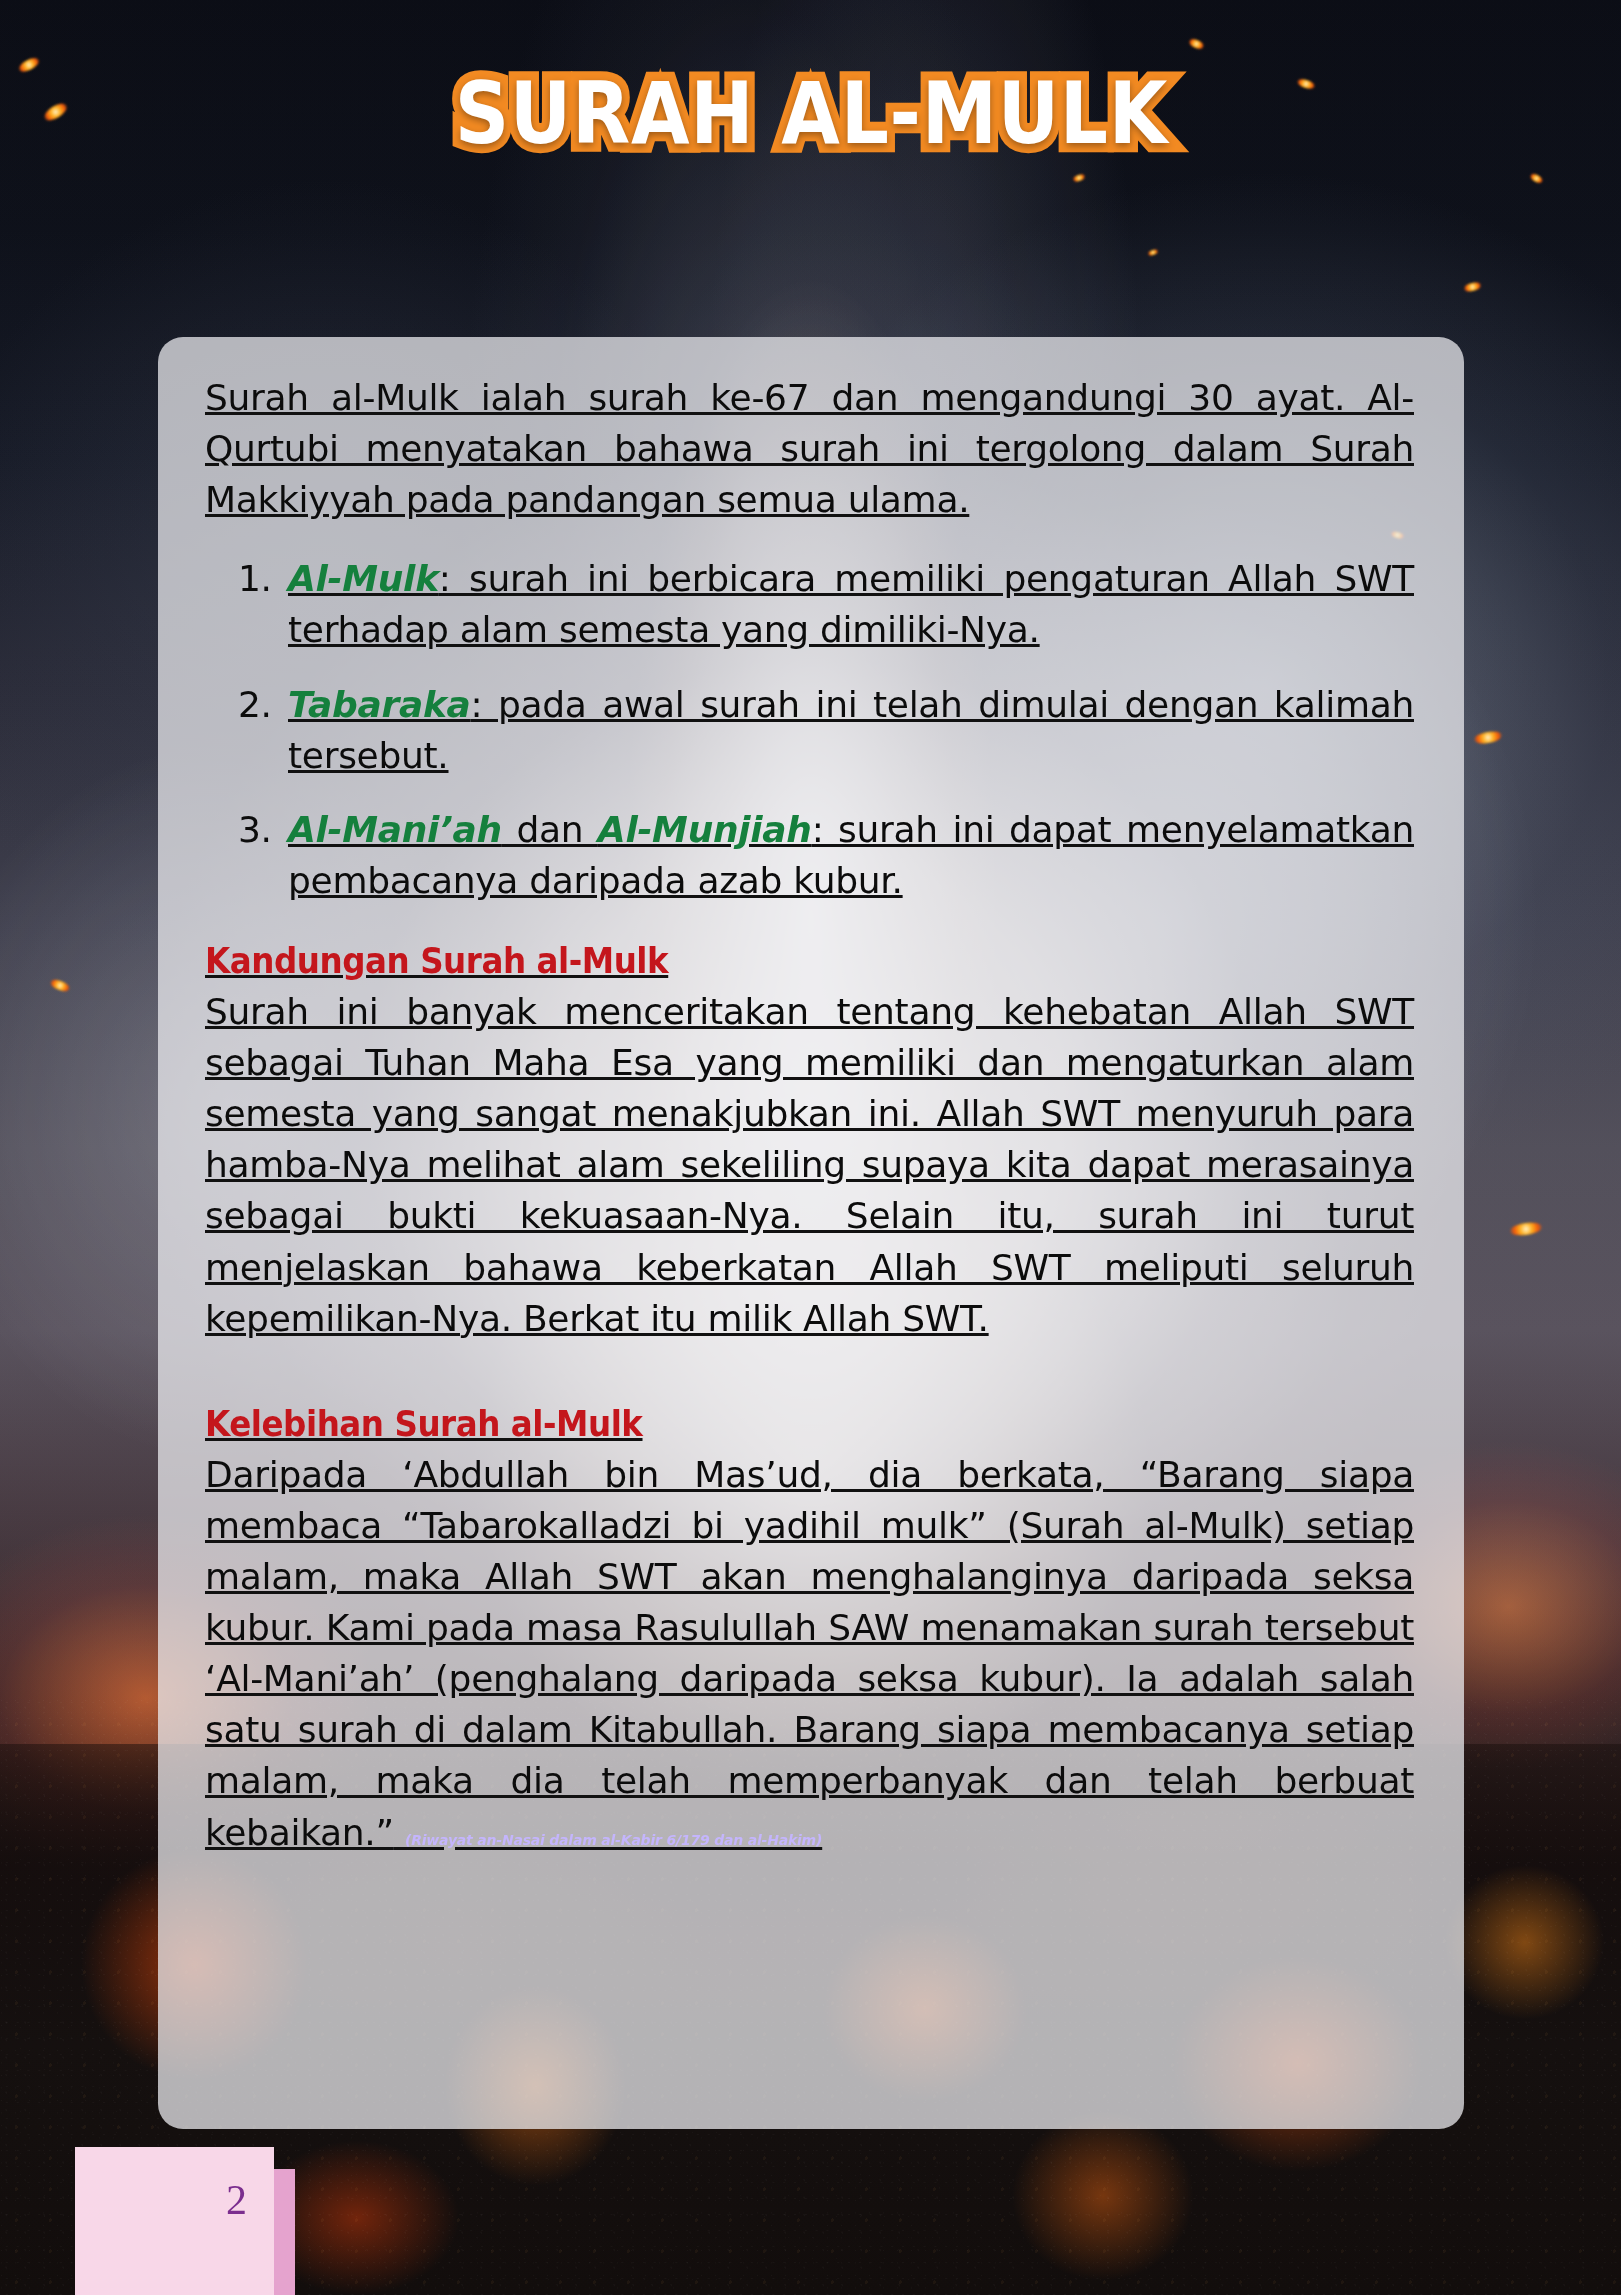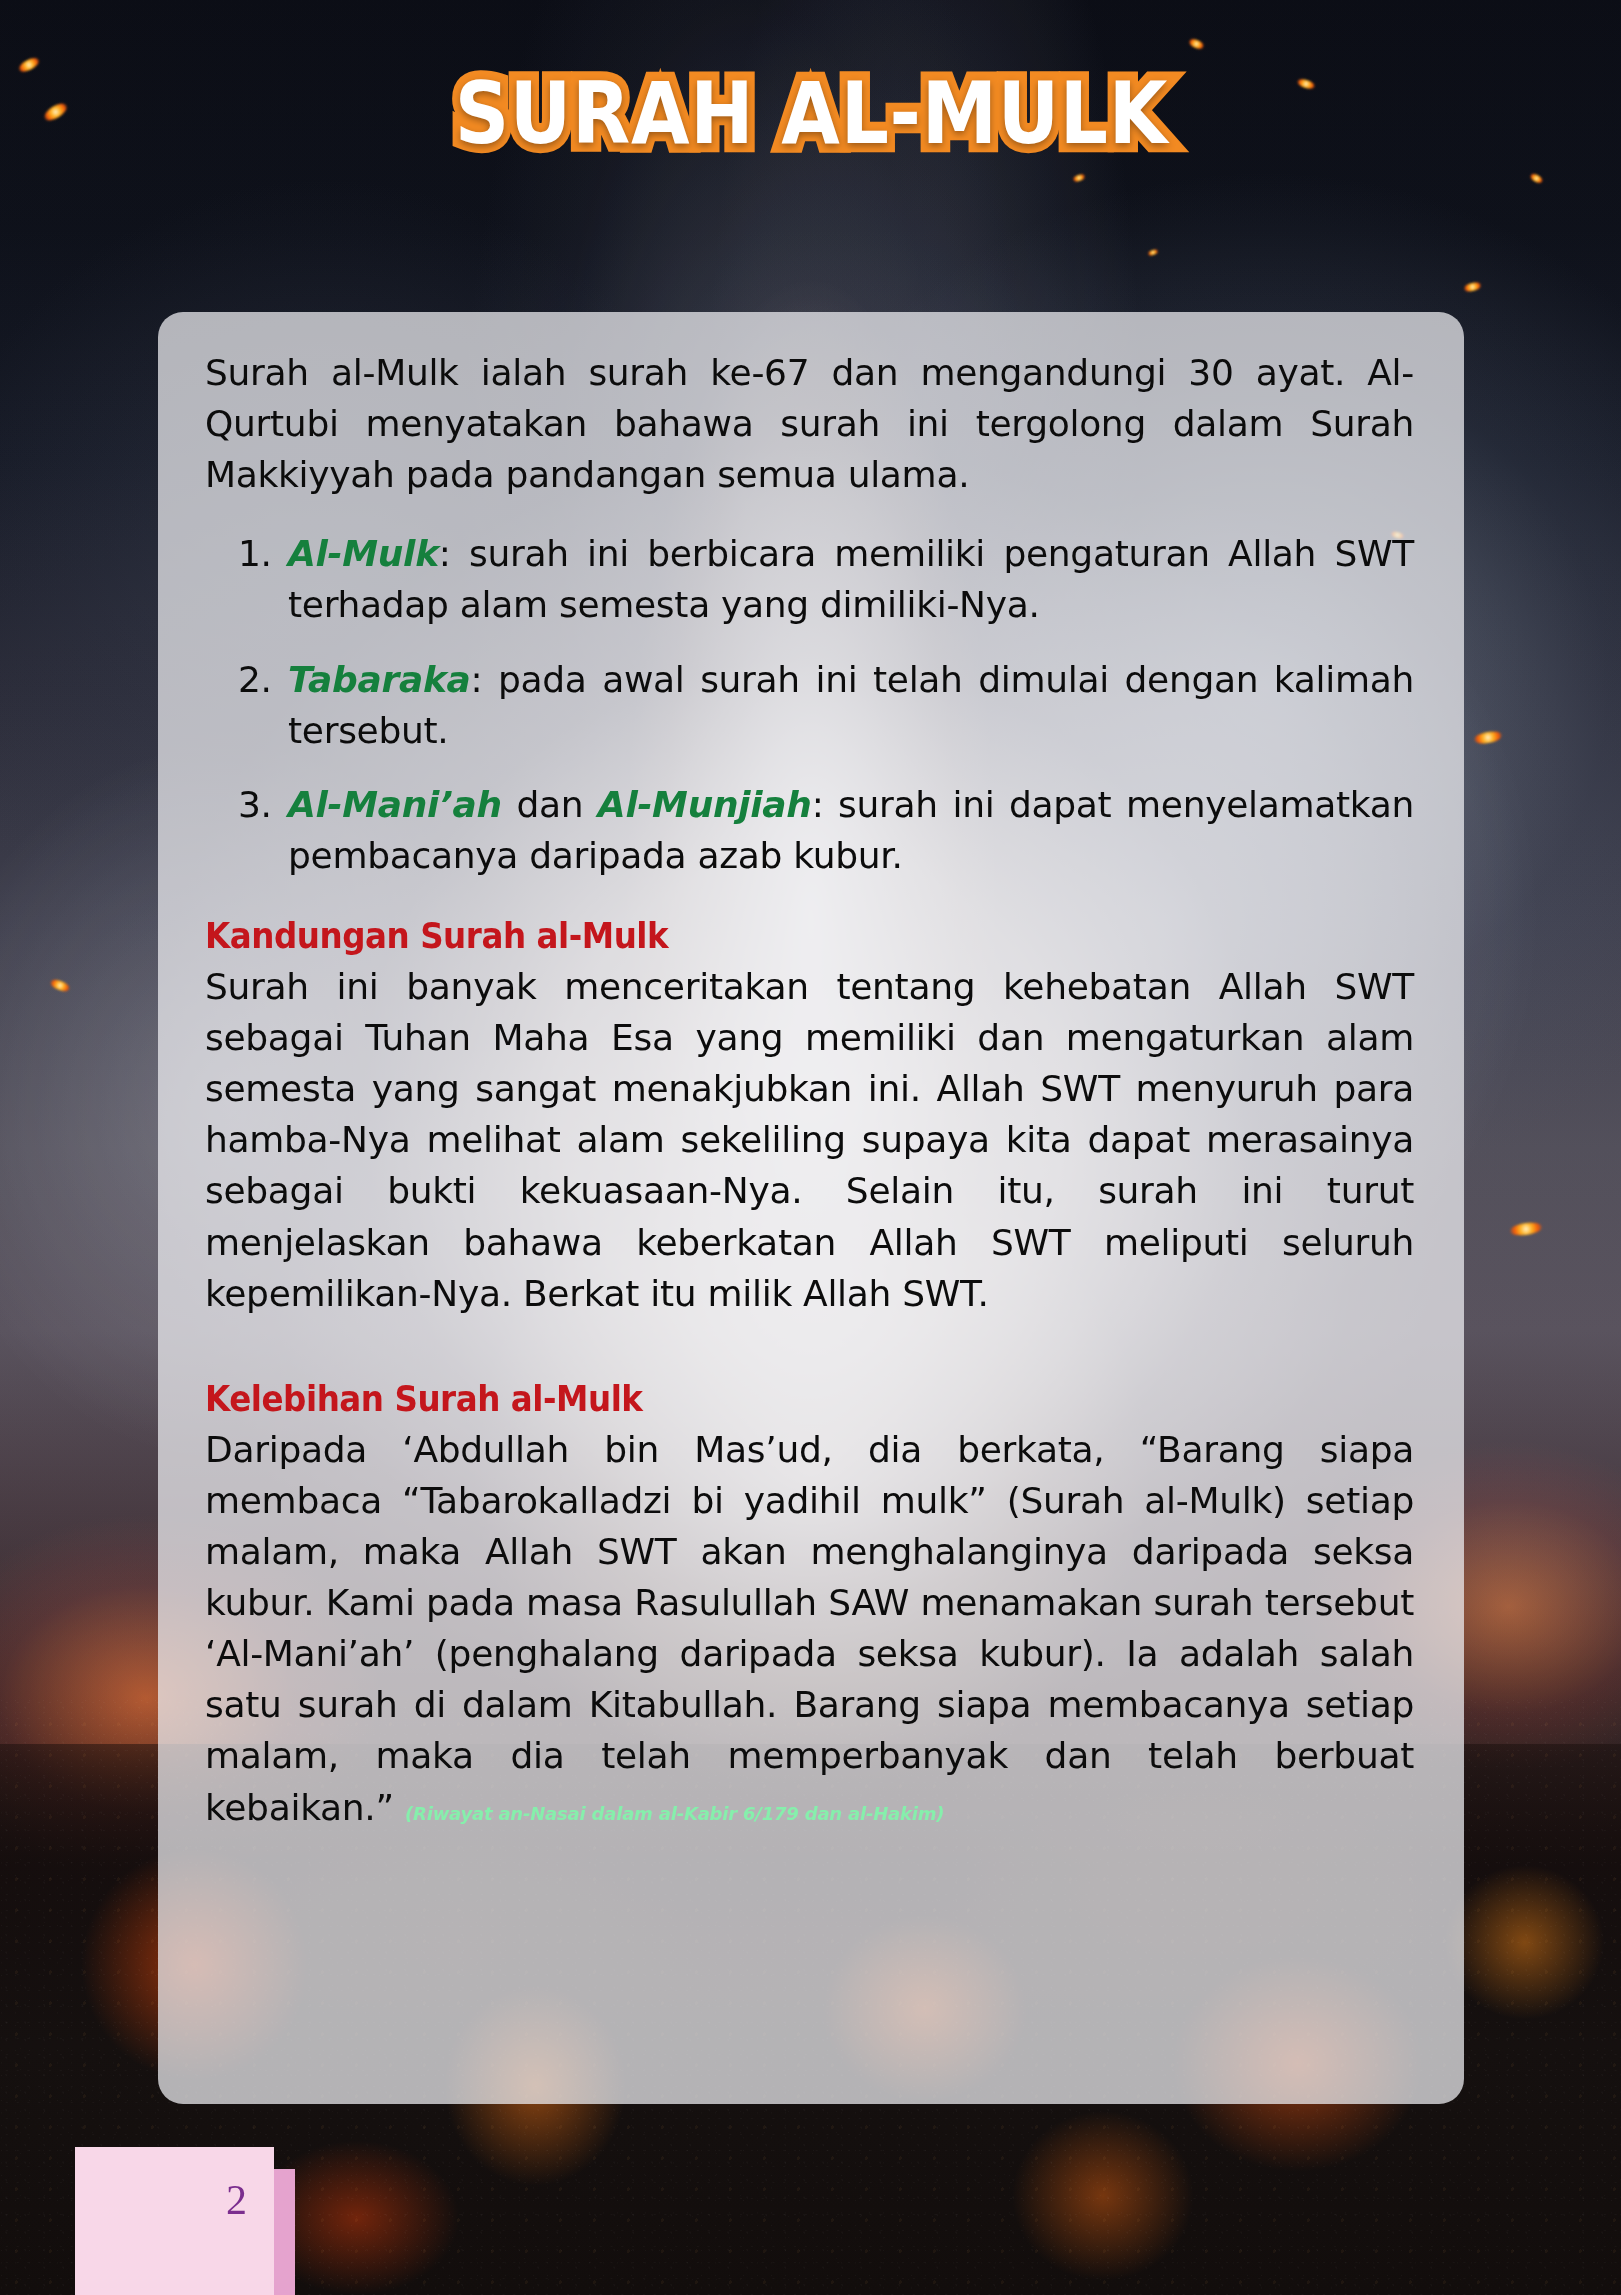--- a/index.html
+++ b/index.html
@@ -133,28 +133,29 @@
     transform: scaleX(0.88);
     -webkit-text-stroke: 18.3px #F28A22;
     paint-order: stroke fill;
     text-shadow: 0 2.5px 8.3px rgba(0,0,0,.35);
   }
 
   
   #card {
     position: absolute;
     left: 158px;
-    top: 312px;
+    top: 337px;
     width: 1306px;
     height: 1792px;
     border-radius: 25px;
     background: rgba(236,236,240,0.74);
     z-index: 4;
     padding: 35px 50px 28px 47px;
     color: #111111;
+    text-decoration: underline;
   }
 
   .body-txt {
     font-family: "DejaVu Sans", sans-serif;
     font-size: 36px;
     line-height: 1.42;
     text-align: justify;
     color: #0c0c0c;
     letter-spacing: -0.3px;
   }
@@ -198,23 +199,23 @@
     transform-origin: left center;
   }
 
   .p-body { margin-bottom: 60px; }
   .p-body.last { margin-bottom: 0; }
 
   .citation {
     font-family: "DejaVu Sans", sans-serif;
     font-weight: 700;
     font-style: italic;
-    font-size: 18px;
+    font-size: 14px;
     letter-spacing: -0.2px;
-    color: #86efac;
+    color: #c4b5fd;
   }
 
   
   #page-tab {
     position: absolute;
     left: 75px;
     bottom: 0;
     width: 220px;
     height: 148px;
     z-index: 6;

